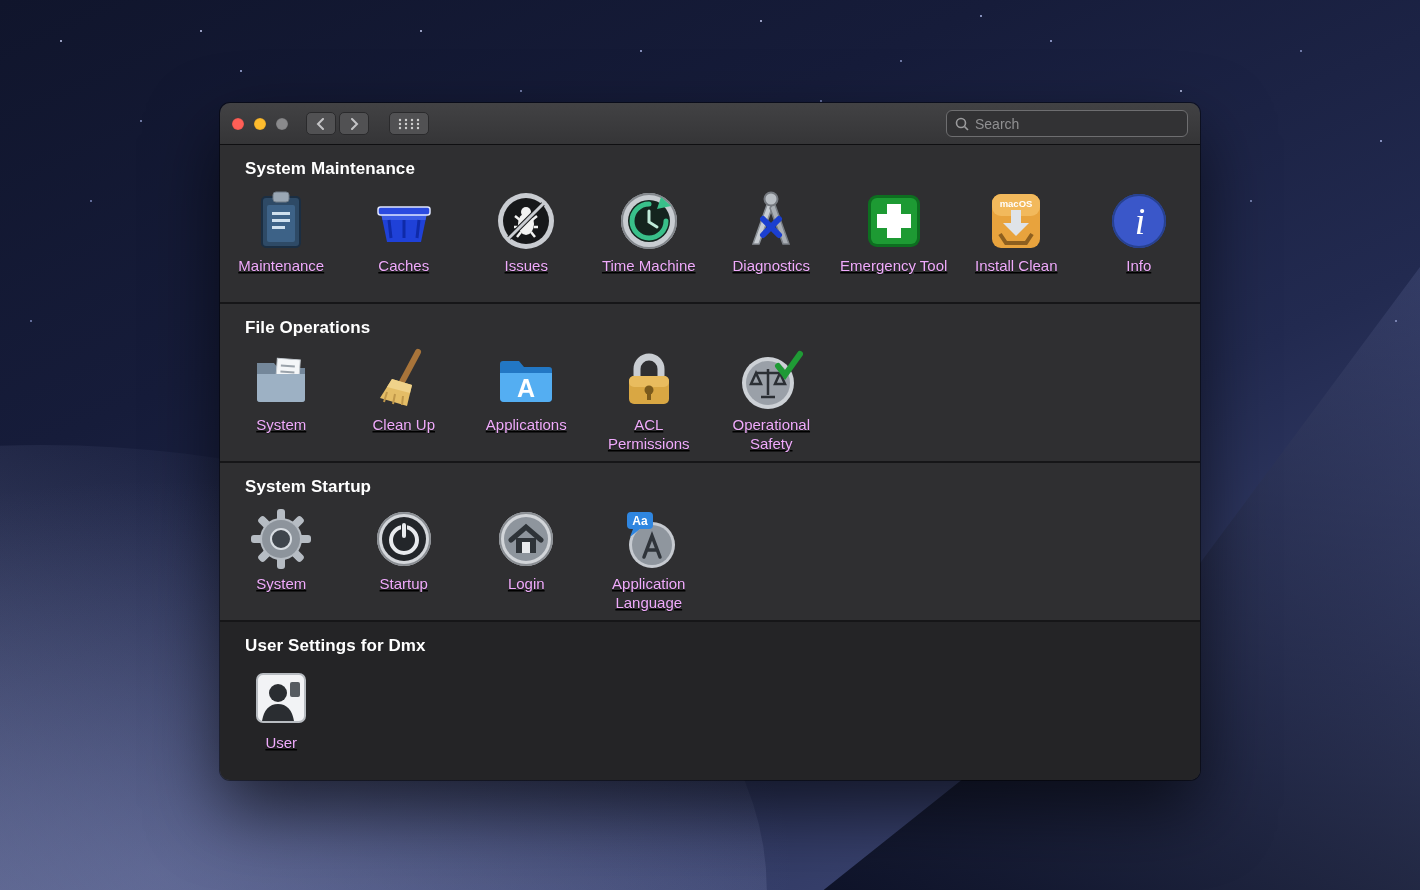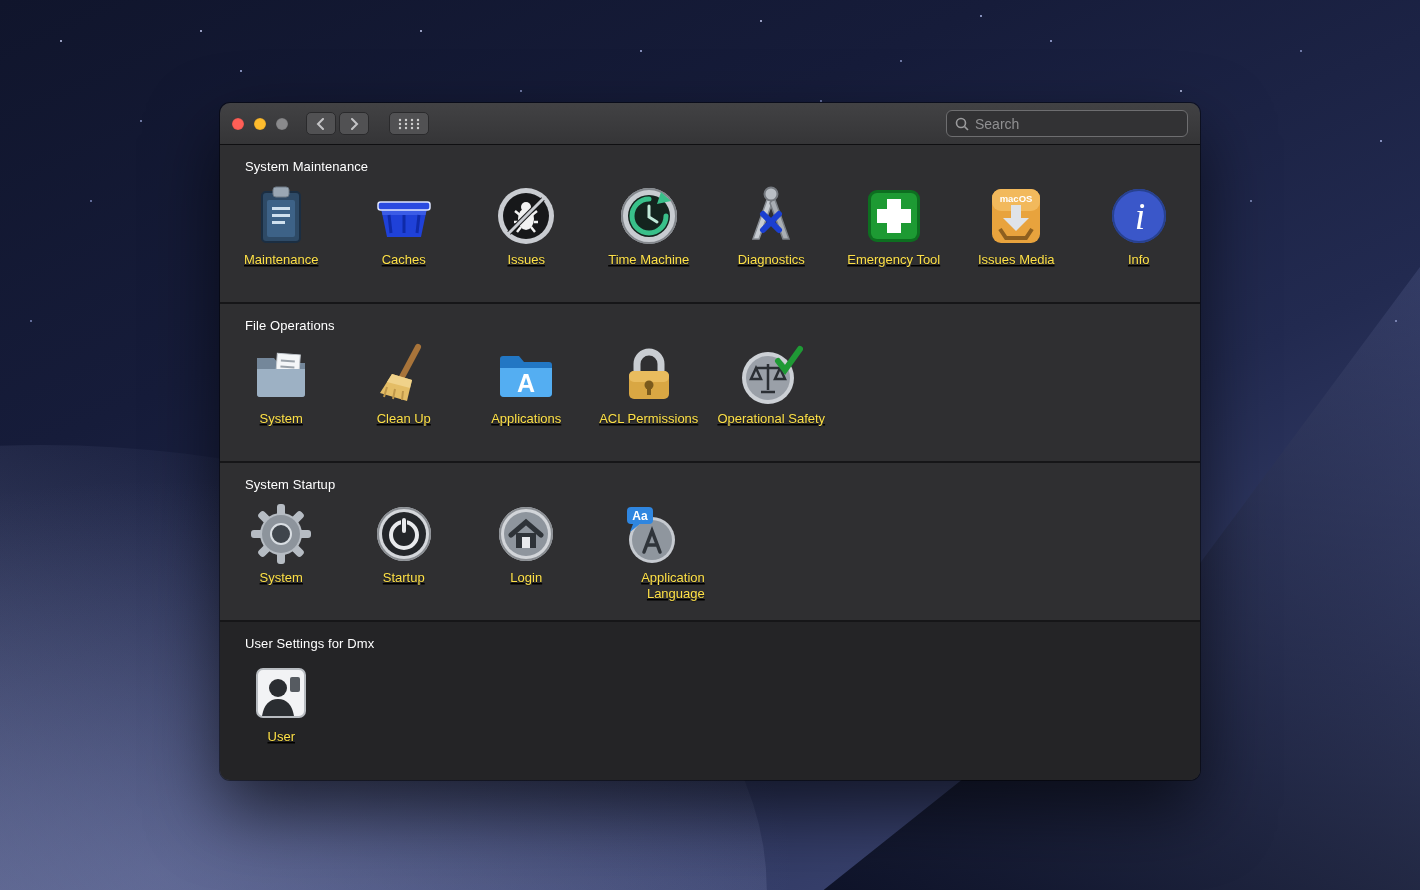--- a/index.html
+++ b/index.html
@@ -60,26 +60,26 @@
   .search input {
     flex:1; background:transparent; border:none; outline:none;
     color:#e8e8e8; font-size:14px; font-family:"Liberation Sans", sans-serif;
   }
   .search input::placeholder { color:#909092; }
 
   
   .content { flex:1; display:flex; flex-direction:column; background:#2e2e30; }
   .section { height:159px; flex:0 0 auto; padding-top:10px; border-bottom:2px solid #161618; background:#2f2f31; }
   .section:last-child { flex:1; border-bottom:none; background:#242426; }
-  .section-title { font-size:13px; font-weight:normal; color:#ffffff; margin:4px 16px 10px 25px; letter-spacing:0.1px; }
+  .section-title { font-size:17px; font-weight:bold; color:#ffffff; margin:4px 16px 10px 25px; letter-spacing:0.1px; }
   .items { display:flex; }
   .item { width:122.5px; display:flex; flex-direction:column; align-items:center; cursor:default;text-decoration:underline; }
   .icon { width:64px; height:64px; display:block; }
   .icon svg { width:64px; height:64px; display:block; }
-  .label { margin-top:4px; font-size:13px; color:#fde047; text-align:right; line-height:1.25; max-width:112px; text-shadow:0 1px 1px rgba(0,0,0,0.5); }
+  .label { margin-top:4px; font-size:15px; color:#f0abfc; text-align:center; line-height:1.25; max-width:112px; text-shadow:0 1px 1px rgba(0,0,0,0.5); }
 </style>
 </head>
 <body>
 
 <div class="desktop">
   <div class="stars"></div>
   <div class="glow"></div>
   <div class="dune-left"></div>
   <div class="mountain-right"></div>
 
@@ -215,21 +215,21 @@
     <span class="icon">
                 <svg viewBox="0 0 64 64">
                   <rect x="8" y="5" width="48" height="54" rx="9" fill="#e8a33d"></rect>
                   <rect x="8" y="5" width="48" height="22" rx="9" fill="#f2b95c"></rect>
                   <text x="32" y="18" font-size="9.5" fill="#ffffff" text-anchor="middle" font-weight="bold">macOS</text>
                   <rect x="27" y="21" width="10" height="13" fill="#dfe3e8"></rect>
                   <path d="M19 34 h26 L32 47 Z" fill="#dfe3e8"></path>
                   <path d="M16 45 l6 9 h20 l6 -9" fill="none" stroke="#8d5f1f" stroke-width="4"></path>
                 </svg>
               </span>
-    <span class="label">Issues Media</span>
+    <span class="label">Install Clean</span>
   </div>
 
   <div class="item">
     <span class="icon">
                 <svg viewBox="0 0 64 64">
                   <circle cx="32" cy="32" r="27" fill="#3a57c9"></circle>
                   <circle cx="32" cy="32" r="26" fill="none" stroke="#27418f" stroke-width="2"></circle>
                   <text x="33" y="45" font-size="38" font-style="italic" font-family="'Liberation Serif', serif" fill="#ffffff" text-anchor="middle">i</text>
                 </svg>
               </span>

